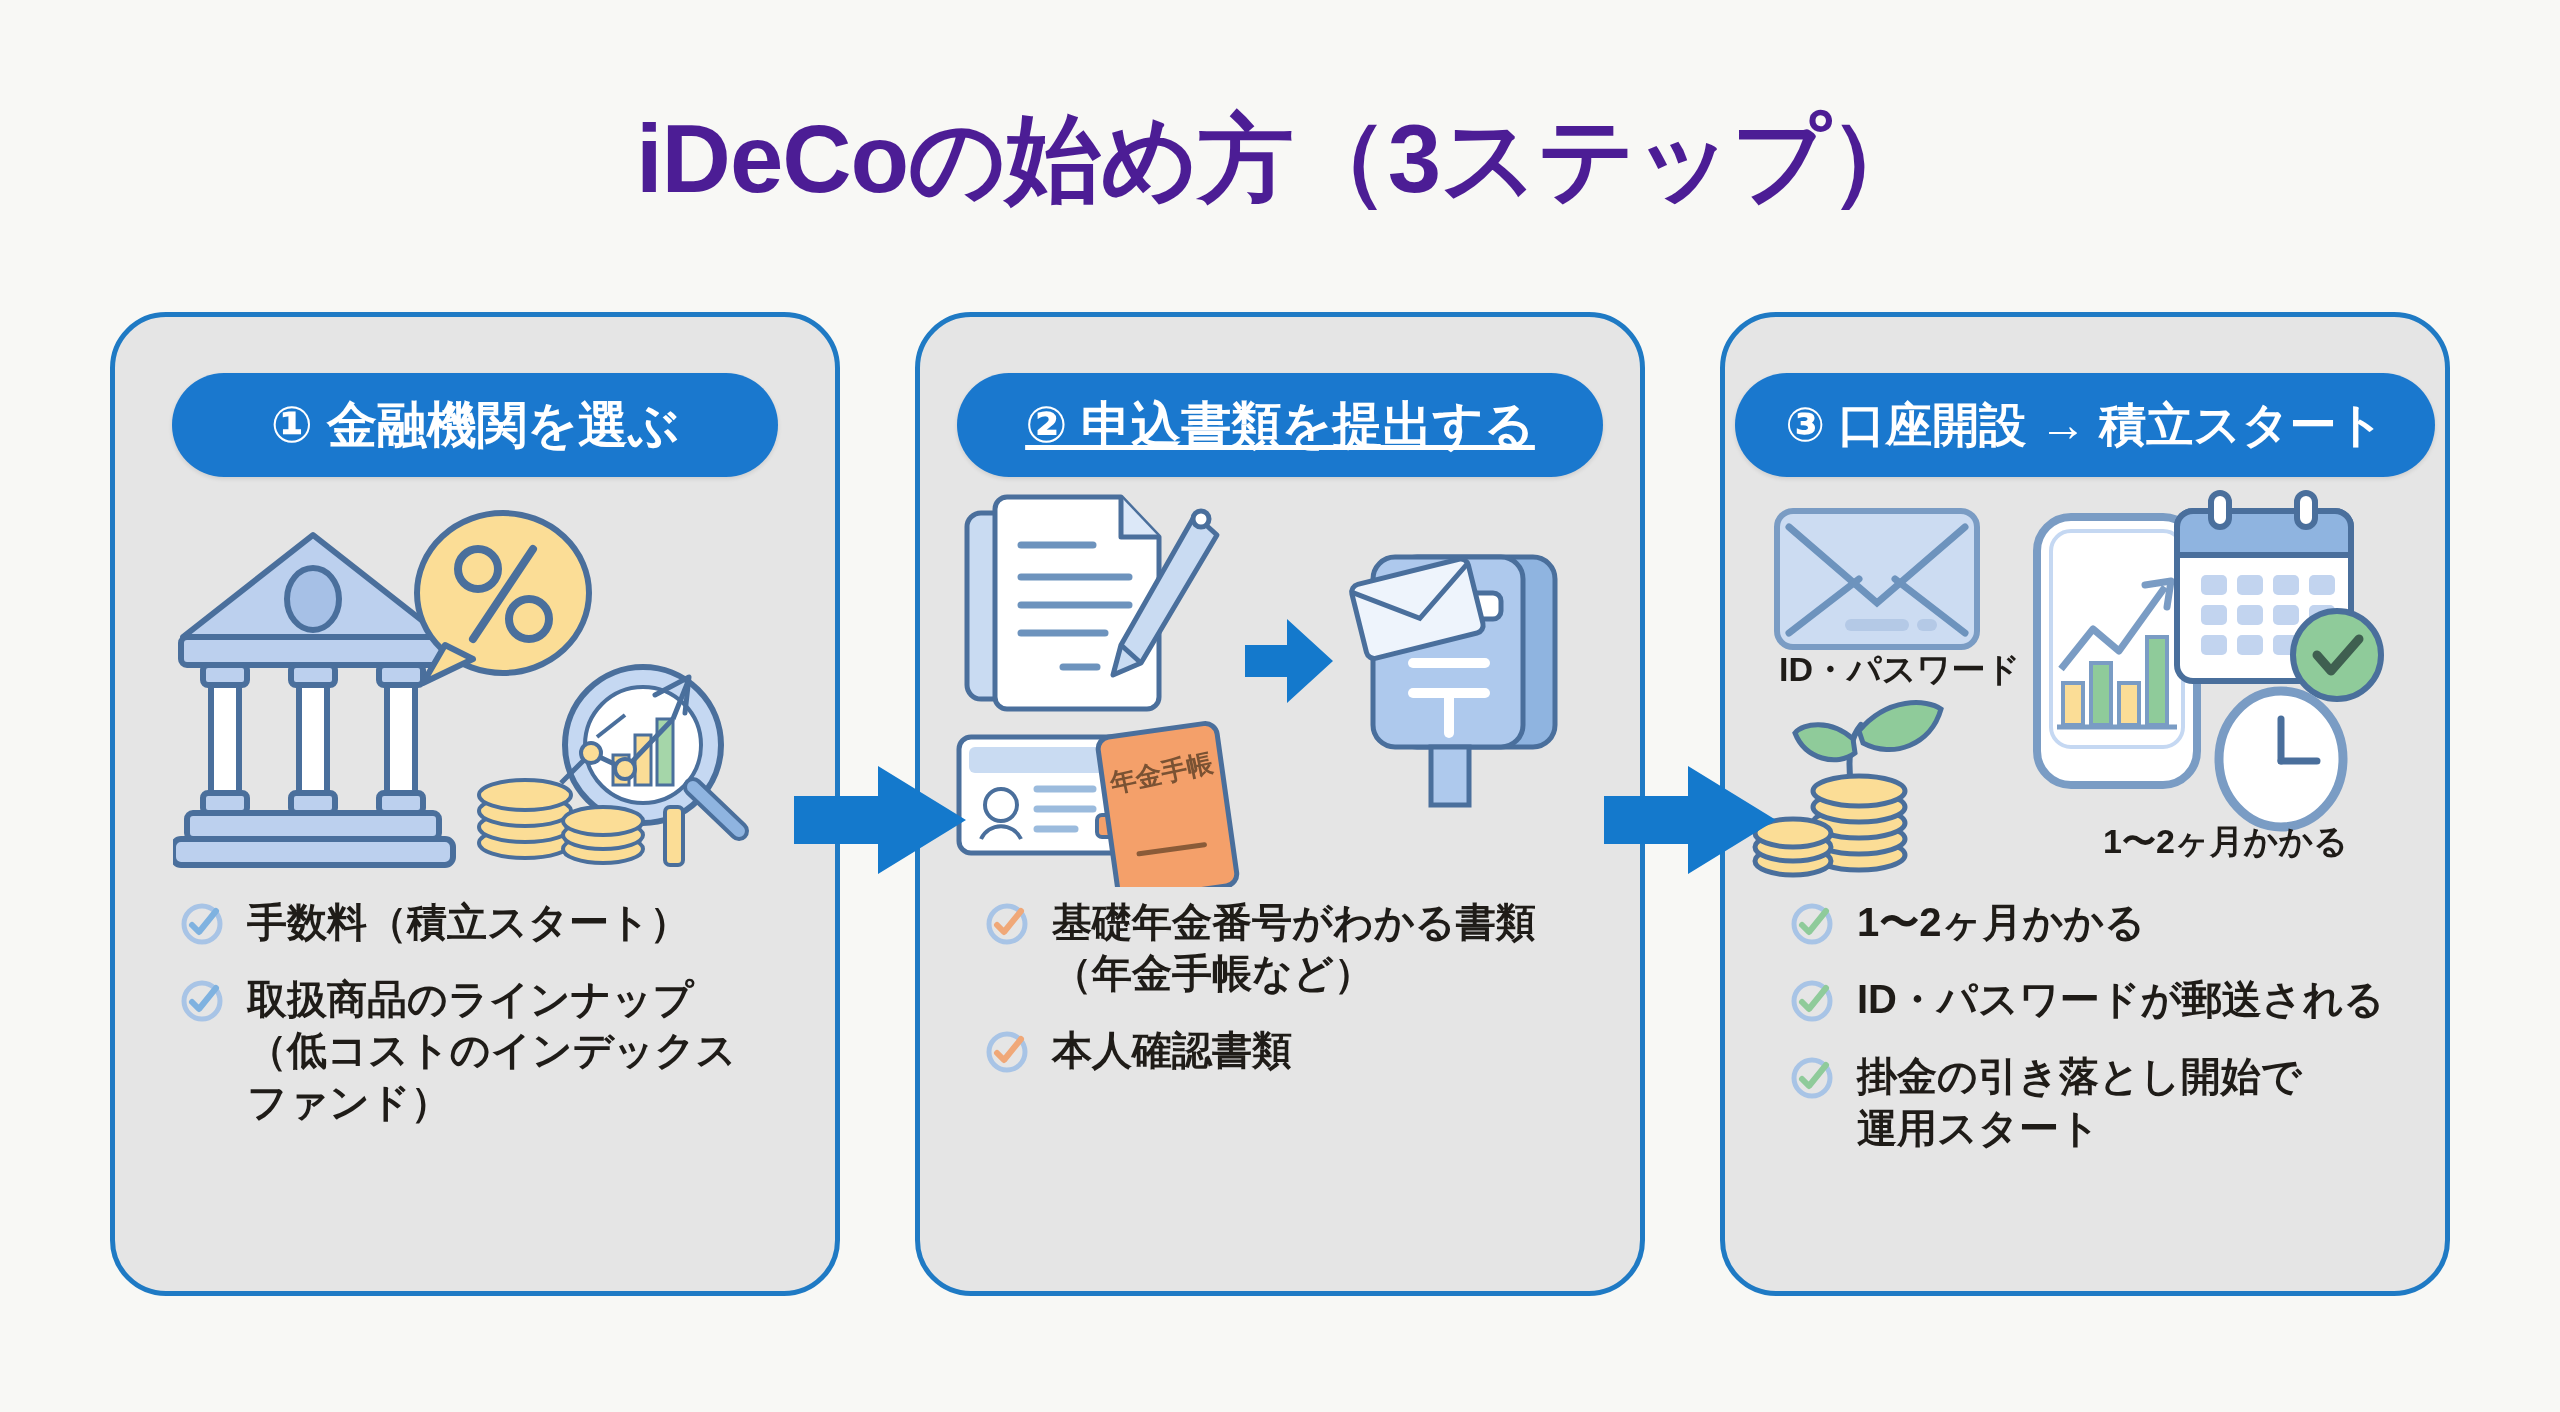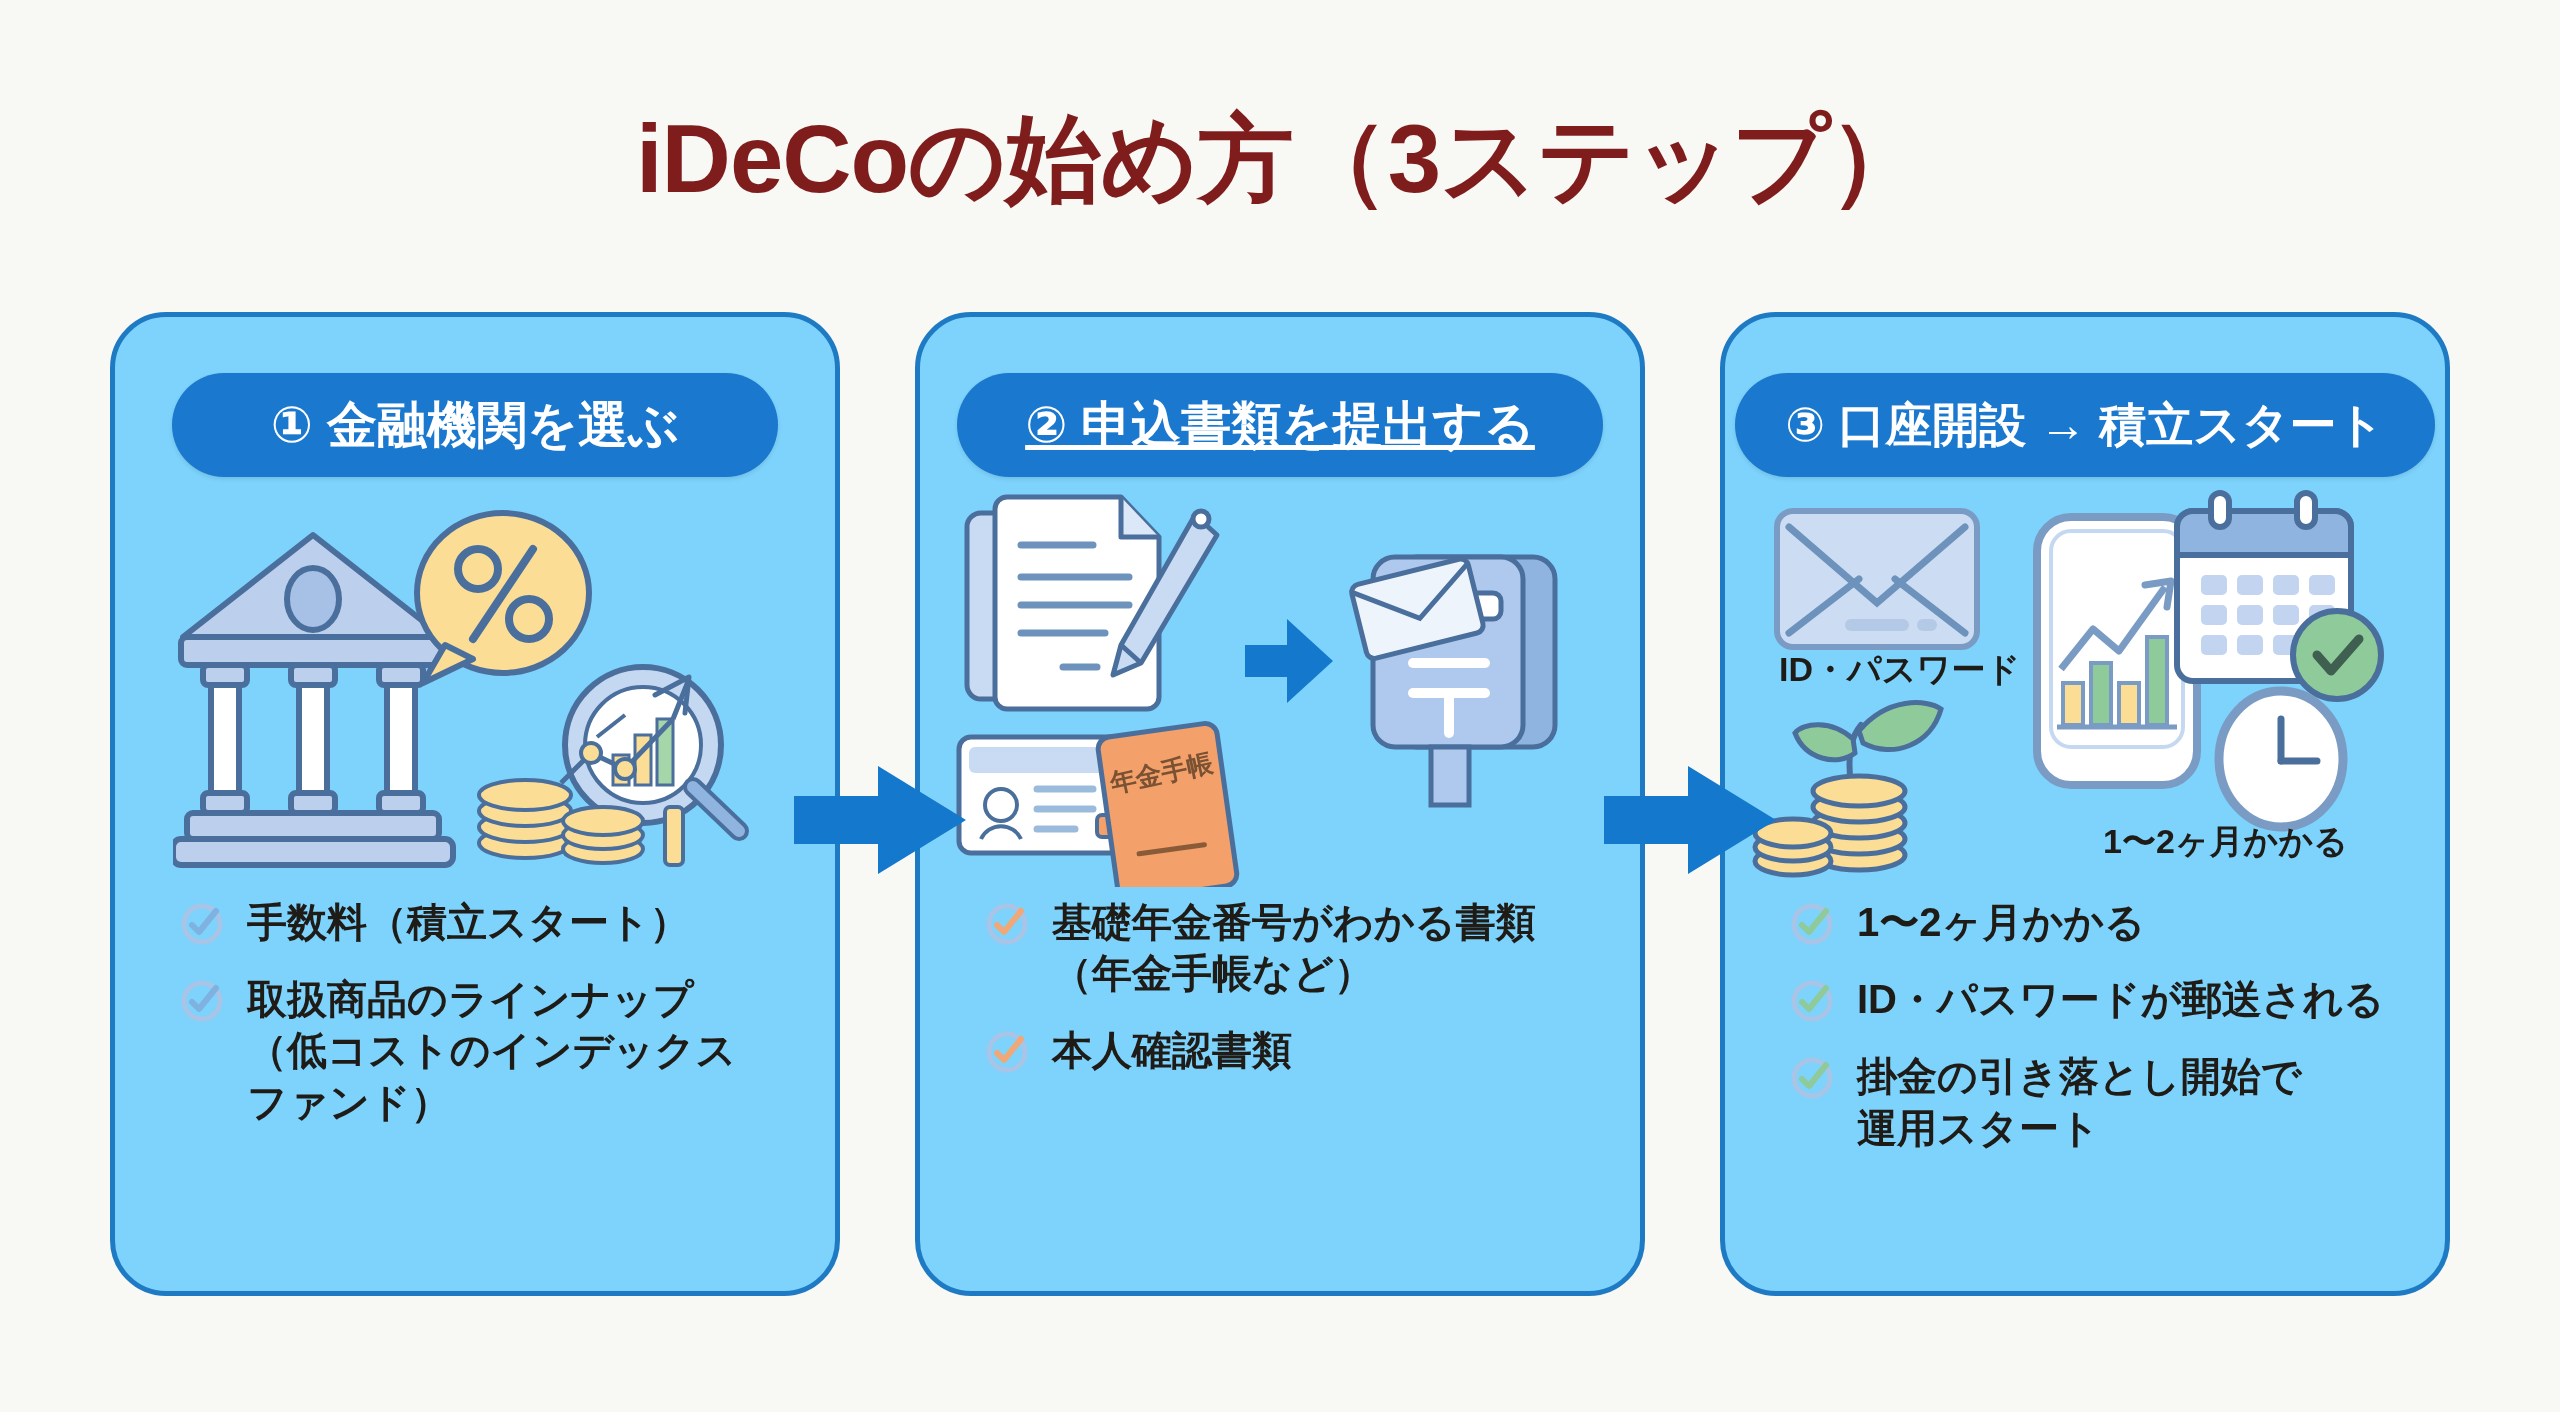--- a/index.html
+++ b/index.html
@@ -11,39 +11,39 @@
     position:relative;
   }
 
   
   .page-title{
     position:absolute;
     top:96px; left:0; width:100%;
     text-align:center;
     font-size:96px;
     font-weight:bold;
-    color:#7f1d1d;
+    color:#4c1d95;
     letter-spacing:-1px;
     white-space:nowrap;
   }
 
   
   .cards{
     position:absolute;
     top:312px; left:110px;
     width:2340px; height:984px;
     display:flex;
     justify-content:space-between;
   }
   .card{
     position:relative;
     width:730px; height:984px;
     border:5px solid #1f7ac4;
     border-radius:56px;
-    background:#7dd3fc;
+    background:#e5e5e5;
     display:flex;
     flex-direction:column;
     align-items:center;
   }
 
   
   .pill{
     margin-top:56px;
     background:#1a78ce;
     color:#ffffff;

